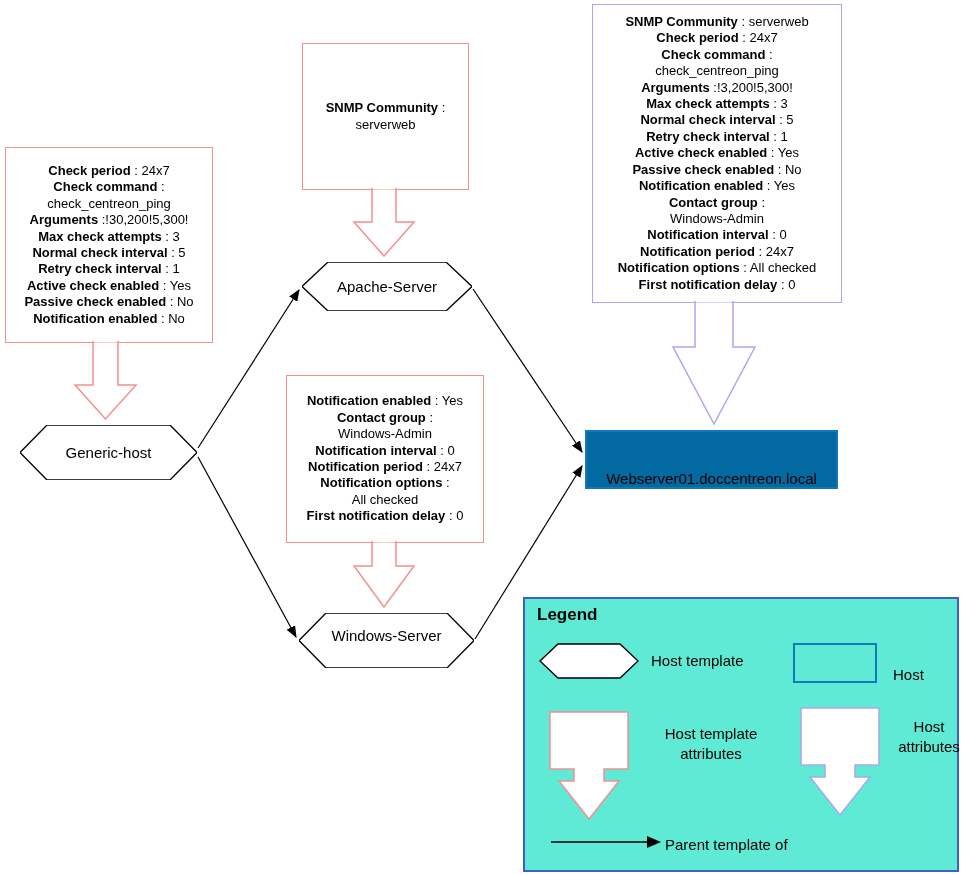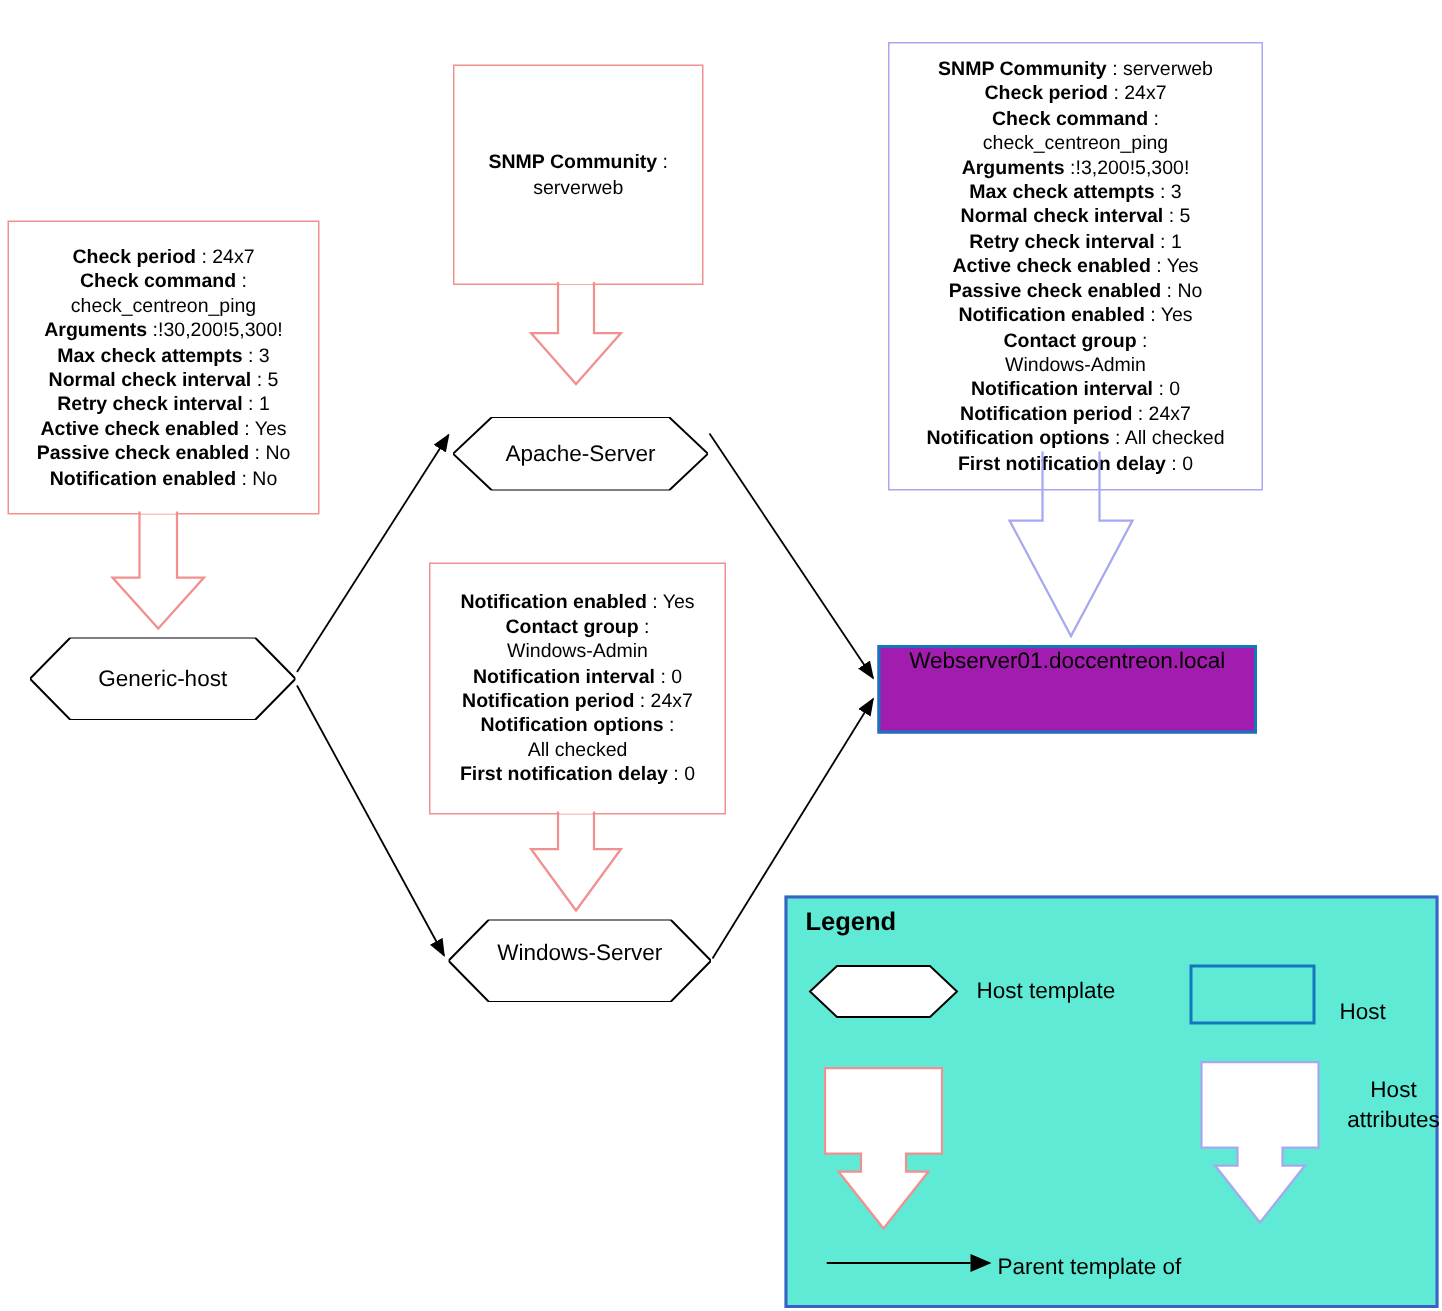--- a/index.html
+++ b/index.html
@@ -11,34 +11,34 @@
   .attr-box{
     position:absolute;background:#fff;border:1px solid var(--pink);
     display:flex;flex-direction:column;justify-content:center;align-items:center;
     text-align:center;font-size:13px;z-index:2;
   }
   .attr-box .attr-line{line-height:16.4px;white-space:nowrap;}
   .attr-box .attr-line b{font-weight:bold;}
   .attr-box.purple{border-color:var(--purple);}
   #box-generic-attrs{left:5px;top:147px;width:206px;height:194px;}
   #box-snmp{left:302px;top:43px;width:165px;height:145px;}
-  #box-host-attrs{left:592px;top:4px;width:248px;height:297px;margin-top:24px;}
+  #box-host-attrs{left:592px;top:4px;width:248px;height:297px;}
   #box-notification{left:286px;top:375px;width:196px;height:166px;}
   
   .node{position:absolute;display:flex;align-items:center;justify-content:center;z-index:2;}
   .node svg{position:absolute;inset:0;}
   .node svg polygon{fill:#fff;stroke:#000;stroke-width:1.3;}
   .node .node-label{position:relative;font-size:15px;z-index:1;}
   #node-generic{left:20px;top:425px;width:177px;height:55px;}
-  #node-apache{left:302px;top:278px;width:170px;height:49px;text-align:right;}
+  #node-apache{left:302px;top:262px;width:170px;height:49px;text-align:right;}
   #node-windows{left:299px;top:613px;width:175px;height:45px;}
   .host-box{
     position:absolute;left:585px;top:430px;width:253px;height:59px;
-    background:#a21caf;border:2px solid var(--hostblue);box-sizing:border-box;
-    display:flex;align-items:flex-start;justify-content:center;font-size:15px;z-index:2;
+    background:#0369a1;border:2px solid var(--hostblue);box-sizing:border-box;
+    display:flex;align-items:flex-end;justify-content:center;font-size:15px;z-index:2;
   }
   
   .overlay{position:absolute;left:0;top:0;z-index:3;pointer-events:none;}
   .overlay .conn{stroke:#000;stroke-width:1.2;fill:none;}
   .overlay .attr-arrow{fill:none;stroke-width:1.5;}
   .overlay .attr-arrow.pink{stroke:var(--pink);}
   .overlay .attr-arrow.purple{stroke:var(--purple);}
   .overlay .gap{stroke:#fff;stroke-width:3;}
   
   .legend{
@@ -177,20 +177,21 @@
     <div class="lg-label" id="lg-hex-label">Host template</div>
 
     <div class="lg" id="lg-host"></div>
     <div class="lg-label" id="lg-host-label">Host</div>
 
     <div class="lg" id="lg-pink-arrow">
       <svg width="80" height="110" viewBox="0 0 80 110">
         <path class="bigarrow-pink" d="M1,1 H79 V58 H55 V70 H70 L40,108 L10,70 H25 V58 H1 Z"></path>
       </svg>
     </div>
+    <div class="lg-label" id="lg-pink-label">Host template attributes</div>
 
     <div class="lg" id="lg-purple-arrow">
       <svg width="80" height="110" viewBox="0 0 80 110">
         <path class="bigarrow-purple" d="M1,1 H79 V58 H55 V70 H70 L40,108 L10,70 H25 V58 H1 Z"></path>
       </svg>
     </div>
     <div class="lg-label" id="lg-purple-label">Host attributes</div>
 
     <div class="lg" id="lg-parent-arrow">
       <svg width="110" height="14" viewBox="0 0 110 14">

